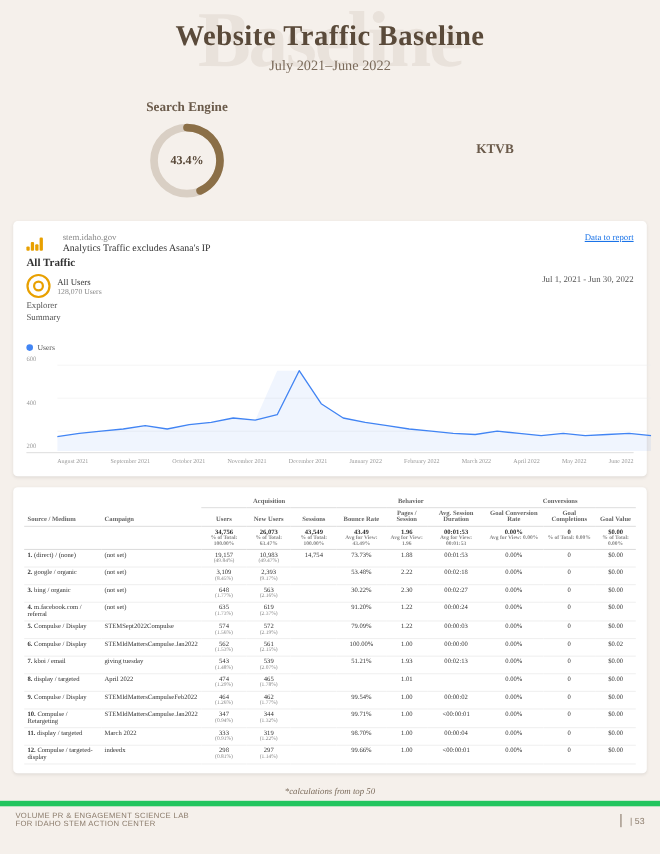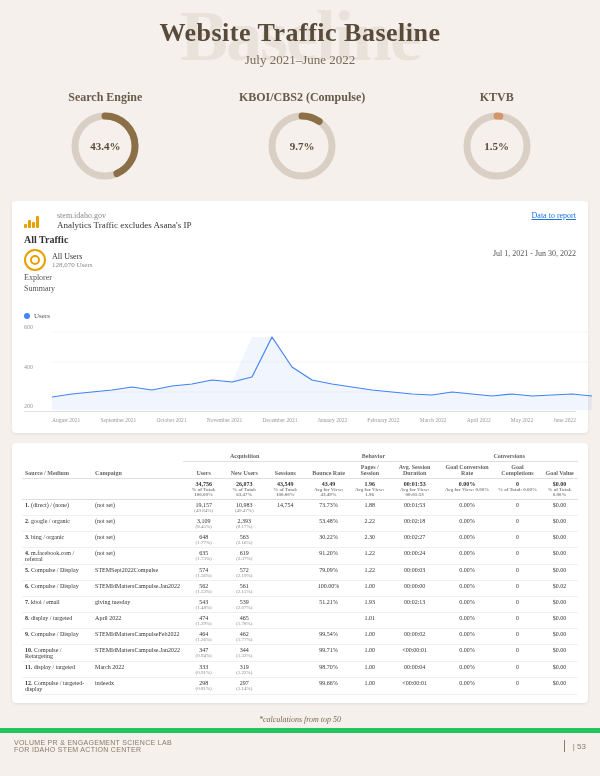--- a/index.html
+++ b/index.html
@@ -343,38 +343,21 @@
     <div class="metric-label">Search Engine</div>
     <div class="donut-container">
       <svg width="70" height="70" viewBox="0 0 70 70">
         <circle cx="35" cy="35" r="30" fill="none" stroke="#d9cfc4" stroke-width="7"></circle>
         <circle cx="35" cy="35" r="30" fill="none" stroke="#8B6F47" stroke-width="7" stroke-dasharray="188.49555921538757" stroke-dashoffset="106.68848651590936" stroke-linecap="round"></circle>
       </svg>
       <div class="donut-value">43.4%</div>
     </div>
   </div>
     <div class="metric-item">
-    <div class="metric-label">KBOI/CBS2 (Compulse)</div>
-    <div class="donut-container">
-      <svg width="70" height="70" viewBox="0 0 70 70">
-        <circle cx="35" cy="35" r="30" fill="none" stroke="#d9cfc4" stroke-width="7"></circle>
-        <circle cx="35" cy="35" r="30" fill="none" stroke="#8B6F47" stroke-width="7" stroke-dasharray="188.49555921538757" stroke-dashoffset="170.21148997149498" stroke-linecap="round"></circle>
-      </svg>
-      <div class="donut-value">9.7%</div>
-    </div>
-  </div>
-    <div class="metric-item">
     <div class="metric-label">KTVB</div>
-    <div class="donut-container">
-      <svg width="70" height="70" viewBox="0 0 70 70">
-        <circle cx="35" cy="35" r="30" fill="none" stroke="#d9cfc4" stroke-width="7"></circle>
-        <circle cx="35" cy="35" r="30" fill="none" stroke="#d4956a" stroke-width="7" stroke-dasharray="188.49555921538757" stroke-dashoffset="185.66812582715676" stroke-linecap="round"></circle>
-      </svg>
-      <div class="donut-value">1.5%</div>
-    </div>
   </div>
   </div>
 
 <div class="analytics-section">
   <div class="analytics-header">
     <div class="analytics-logo-area">
       <div class="analytics-bar-icon">
         <span style="height:4px"></span>
         <span style="height:8px"></span>
         <span style="height:6px"></span>

